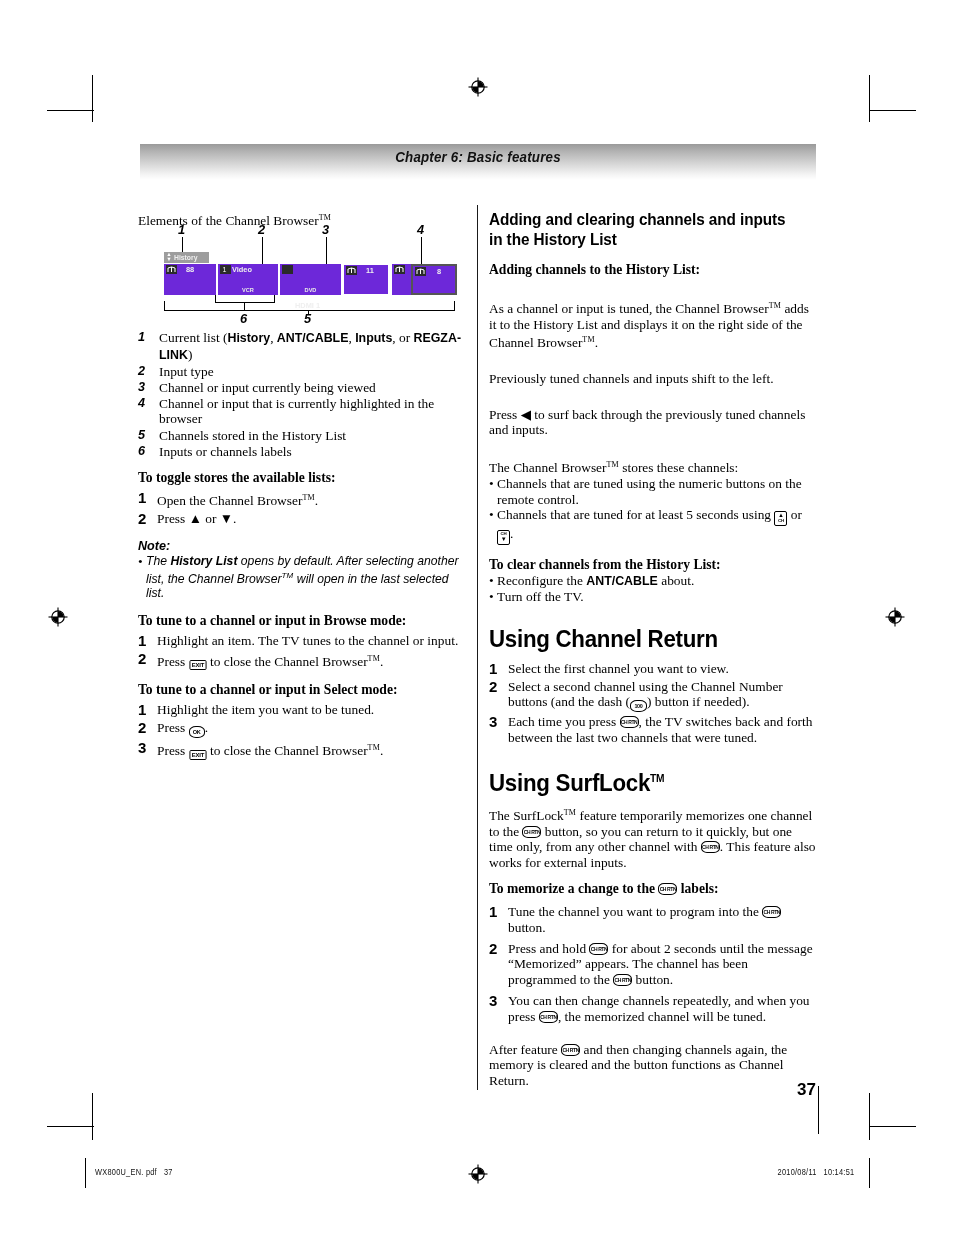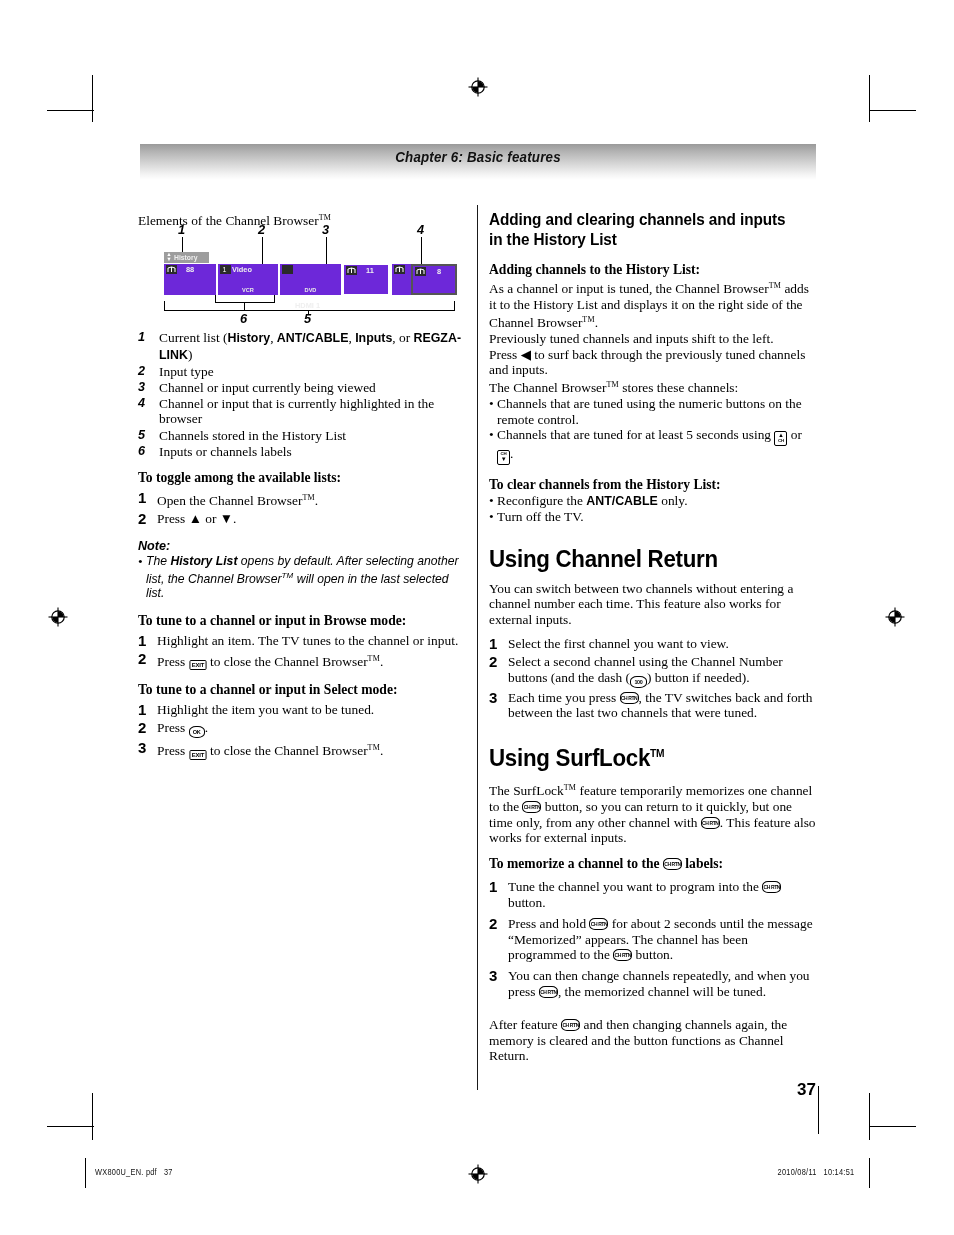--- a/index.html
+++ b/index.html
@@ -54,21 +54,21 @@
   h1.bighead{
     font-family:"Liberation Sans", sans-serif;
     font-weight:bold; font-size:24px; line-height:27px;
     margin:0; letter-spacing:-0.3px;
     transform:scaleX(0.93); transform-origin:left center;
   }
   .subhead{
     font-family:"Liberation Serif", serif;
     font-weight:bold; font-size:13.6px; line-height:16px;
   }
-  .para{ font-size:13.4px; line-height:15.4px; }
+  .para{ font-size:13.4px; line-height:15.4px;margin-top:20px; }
   .bullet{ display:flex; font-size:13.4px; line-height:15.4px; }
   .bullet .dot{ width:8px; flex:0 0 8px; }
   .bullet .btxt{ flex:1; }
 
   
   .steps{ margin:0; padding:0; }
   .step{ display:flex; margin-top:2px; }
   .step .num{
     font-family:"Liberation Sans", sans-serif;
     font-weight:bold; font-size:15px; line-height:16px;
@@ -376,21 +376,21 @@
       <div class="lrow">
         <div class="lnum">5</div>
         <div class="ltxt">Channels stored in the History List</div>
       </div>
       <div class="lrow">
         <div class="lnum">6</div>
         <div class="ltxt">Inputs or channels labels</div>
       </div>
     </div>
 
-    <div class="subhead" style="margin-top:11px;">To toggle among the available lists:</div>
+    <div class="subhead" style="margin-top:11px;">To toggle stores the available lists:</div>
 
     <div class="steps" style="margin-top:4px;">
       <div class="step">
         <div class="num">1</div>
         <div class="stxt"><span>Open the Channel Browser</span><span class="sup">TM</span><span>.</span></div>
       </div>
       <div class="step">
         <div class="num">2</div>
         <div class="stxt"><span>Press </span><span>▲</span><span> or </span><span>▼</span><span>.</span></div>
       </div>
@@ -453,30 +453,29 @@
       <div class="btxt">Channels that are tuned using the numeric buttons on the remote control.</div>
     </div>
     <div class="bullet">
       <div class="dot">•</div>
       <div class="btxt"><span>Channels that are tuned for at least 5 seconds using </span><span class="key-ch"><span class="ar">▲</span><span class="lb">CH</span></span><span> or </span><span class="key-ch"><span class="lb">CH</span><span class="ar">▼</span></span><span>.</span></div>
     </div>
 
     <div class="subhead" style="margin-top:12px;">To clear channels from the History List:</div>
     <div class="bullet">
       <div class="dot">•</div>
-      <div class="btxt"><span>Reconfigure the </span><span class="bsans">ANT/CABLE</span><span> only.</span></div>
+      <div class="btxt"><span>Reconfigure the </span><span class="bsans">ANT/CABLE</span><span> about.</span></div>
     </div>
     <div class="bullet">
       <div class="dot">•</div>
       <div class="btxt">Turn off the TV.</div>
     </div>
 
     <h1 class="bighead" style="margin-top:20px;">Using Channel Return</h1>
 
-    <div class="para" style="margin-top:9px;">You can switch between two channels without entering a channel number each time. This feature also works for external inputs.</div>
 
     <div class="steps" style="margin-top:9px;">
       <div class="step">
         <div class="num">1</div>
         <div class="stxt">Select the first channel you want to view.</div>
       </div>
       <div class="step">
         <div class="num">2</div>
         <div class="stxt"><span>Select a second channel using the Channel Number buttons (and the dash (</span><span class="key-dash">100</span><span>) button if needed).</span></div>
       </div>
@@ -488,21 +487,21 @@
 
     <h1 class="bighead" style="margin-top:20px;">
       <span>Using SurfLock</span><span style="font-size:11px; vertical-align:super;">TM</span>
     </h1>
 
     <div class="para" style="margin-top:9px;">
       <span>The SurfLock</span><span class="sup">TM</span><span> feature temporarily memorizes one channel to the </span><span class="key-chrtn">CH RTN</span><span> button, so you can return to it quickly, but one time only, from any other channel with </span><span class="key-chrtn">CH RTN</span><span>. This feature also works for external inputs.</span>
     </div>
 
     <div class="subhead" style="margin-top:11px;">
-      <span>To memorize a channel to the </span><span class="key-chrtn">CH RTN</span><span> labels:</span>
+      <span>To memorize a change to the </span><span class="key-chrtn">CH RTN</span><span> labels:</span>
     </div>
 
     <div class="steps" style="margin-top:7px;">
       <div class="step">
         <div class="num">1</div>
         <div class="stxt"><span>Tune the channel you want to program into the </span><span class="key-chrtn">CH RTN</span><span> button.</span></div>
       </div>
       <div class="step" style="margin-top:6px;">
         <div class="num">2</div>
         <div class="stxt"><span>Press and hold </span><span class="key-chrtn">CH RTN</span><span> for about 2 seconds until the message “Memorized” appears. The channel has been programmed to the </span><span class="key-chrtn">CH RTN</span><span> button.</span></div>

